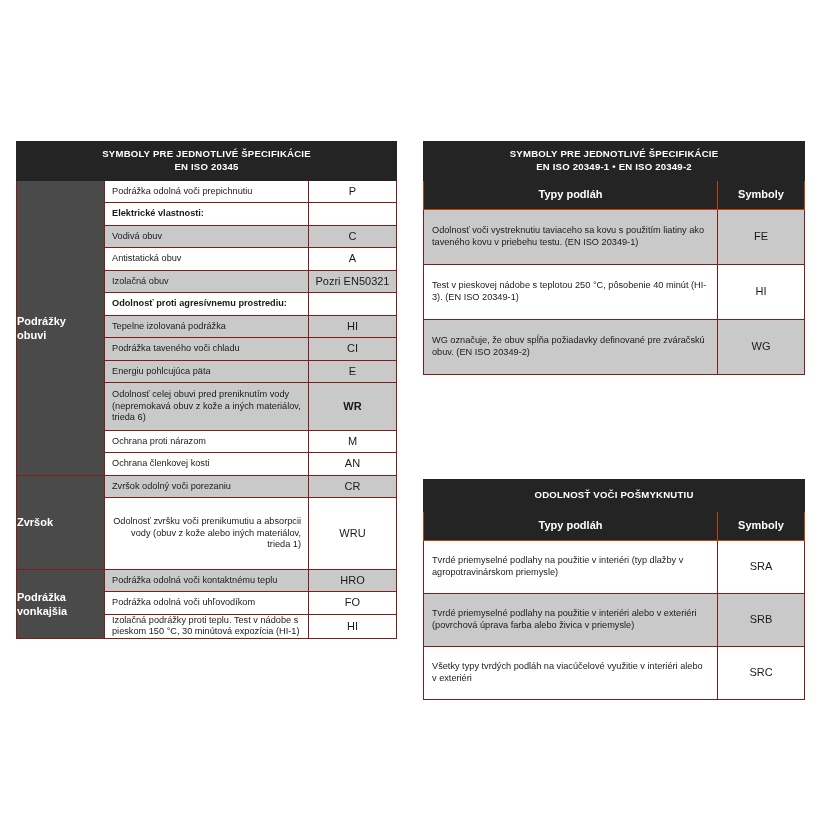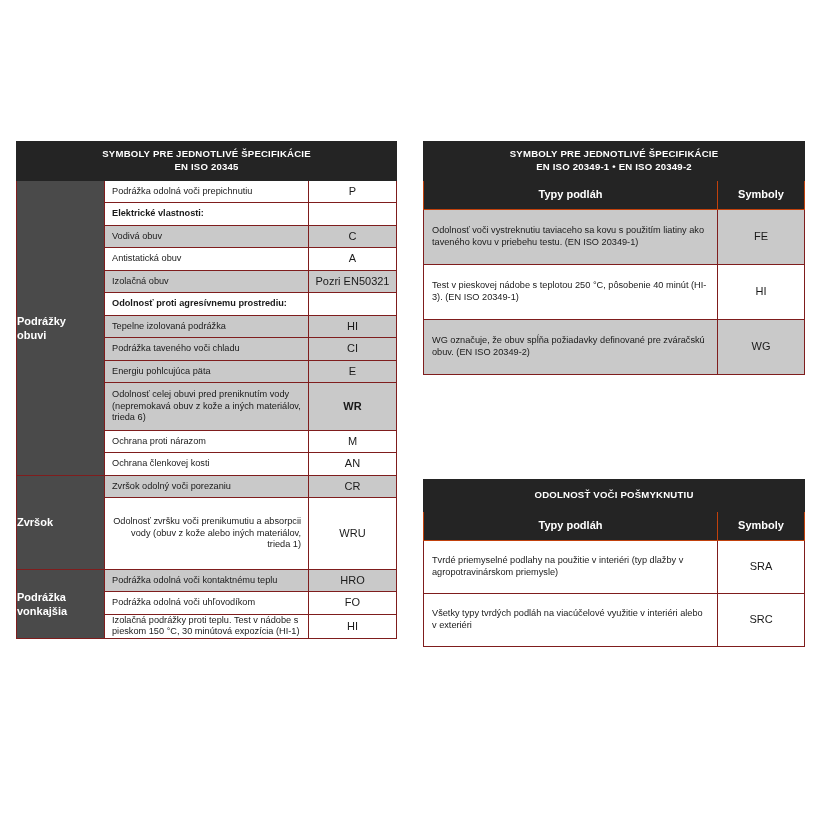--- a/index.html
+++ b/index.html
@@ -233,19 +233,23 @@
       </tr>
       <tr>
         <td class="subhdr">Typy podláh</td>
         <td class="subhdr">Symboly</td>
       </tr>
       <tr>
         <td class="desc white" style="height:40px;padding:6px 8px;">Tvrdé priemyselné podlahy na použitie v interiéri (typ dlažby v agropotravinárskom priemysle)</td>
         <td class="sym white">SRA</td>
       </tr>
       <tr>
+        <td class="desc shade" style="height:40px;padding:6px 8px;">Tvrdé priemyselné podlahy na použitie v interiéri alebo v exteriéri (povrchová úprava farba alebo živica v priemysle)</td>
+        <td class="sym shade">SRB</td>
+      </tr>
+      <tr>
         <td class="desc white" style="height:40px;padding:6px 8px;">Všetky typy tvrdých podláh na viacúčelové využitie v interiéri alebo v exteriéri</td>
         <td class="sym white">SRC</td>
       </tr>
     </tbody>
   </table>
 
 </div>
 
 </body></html>

